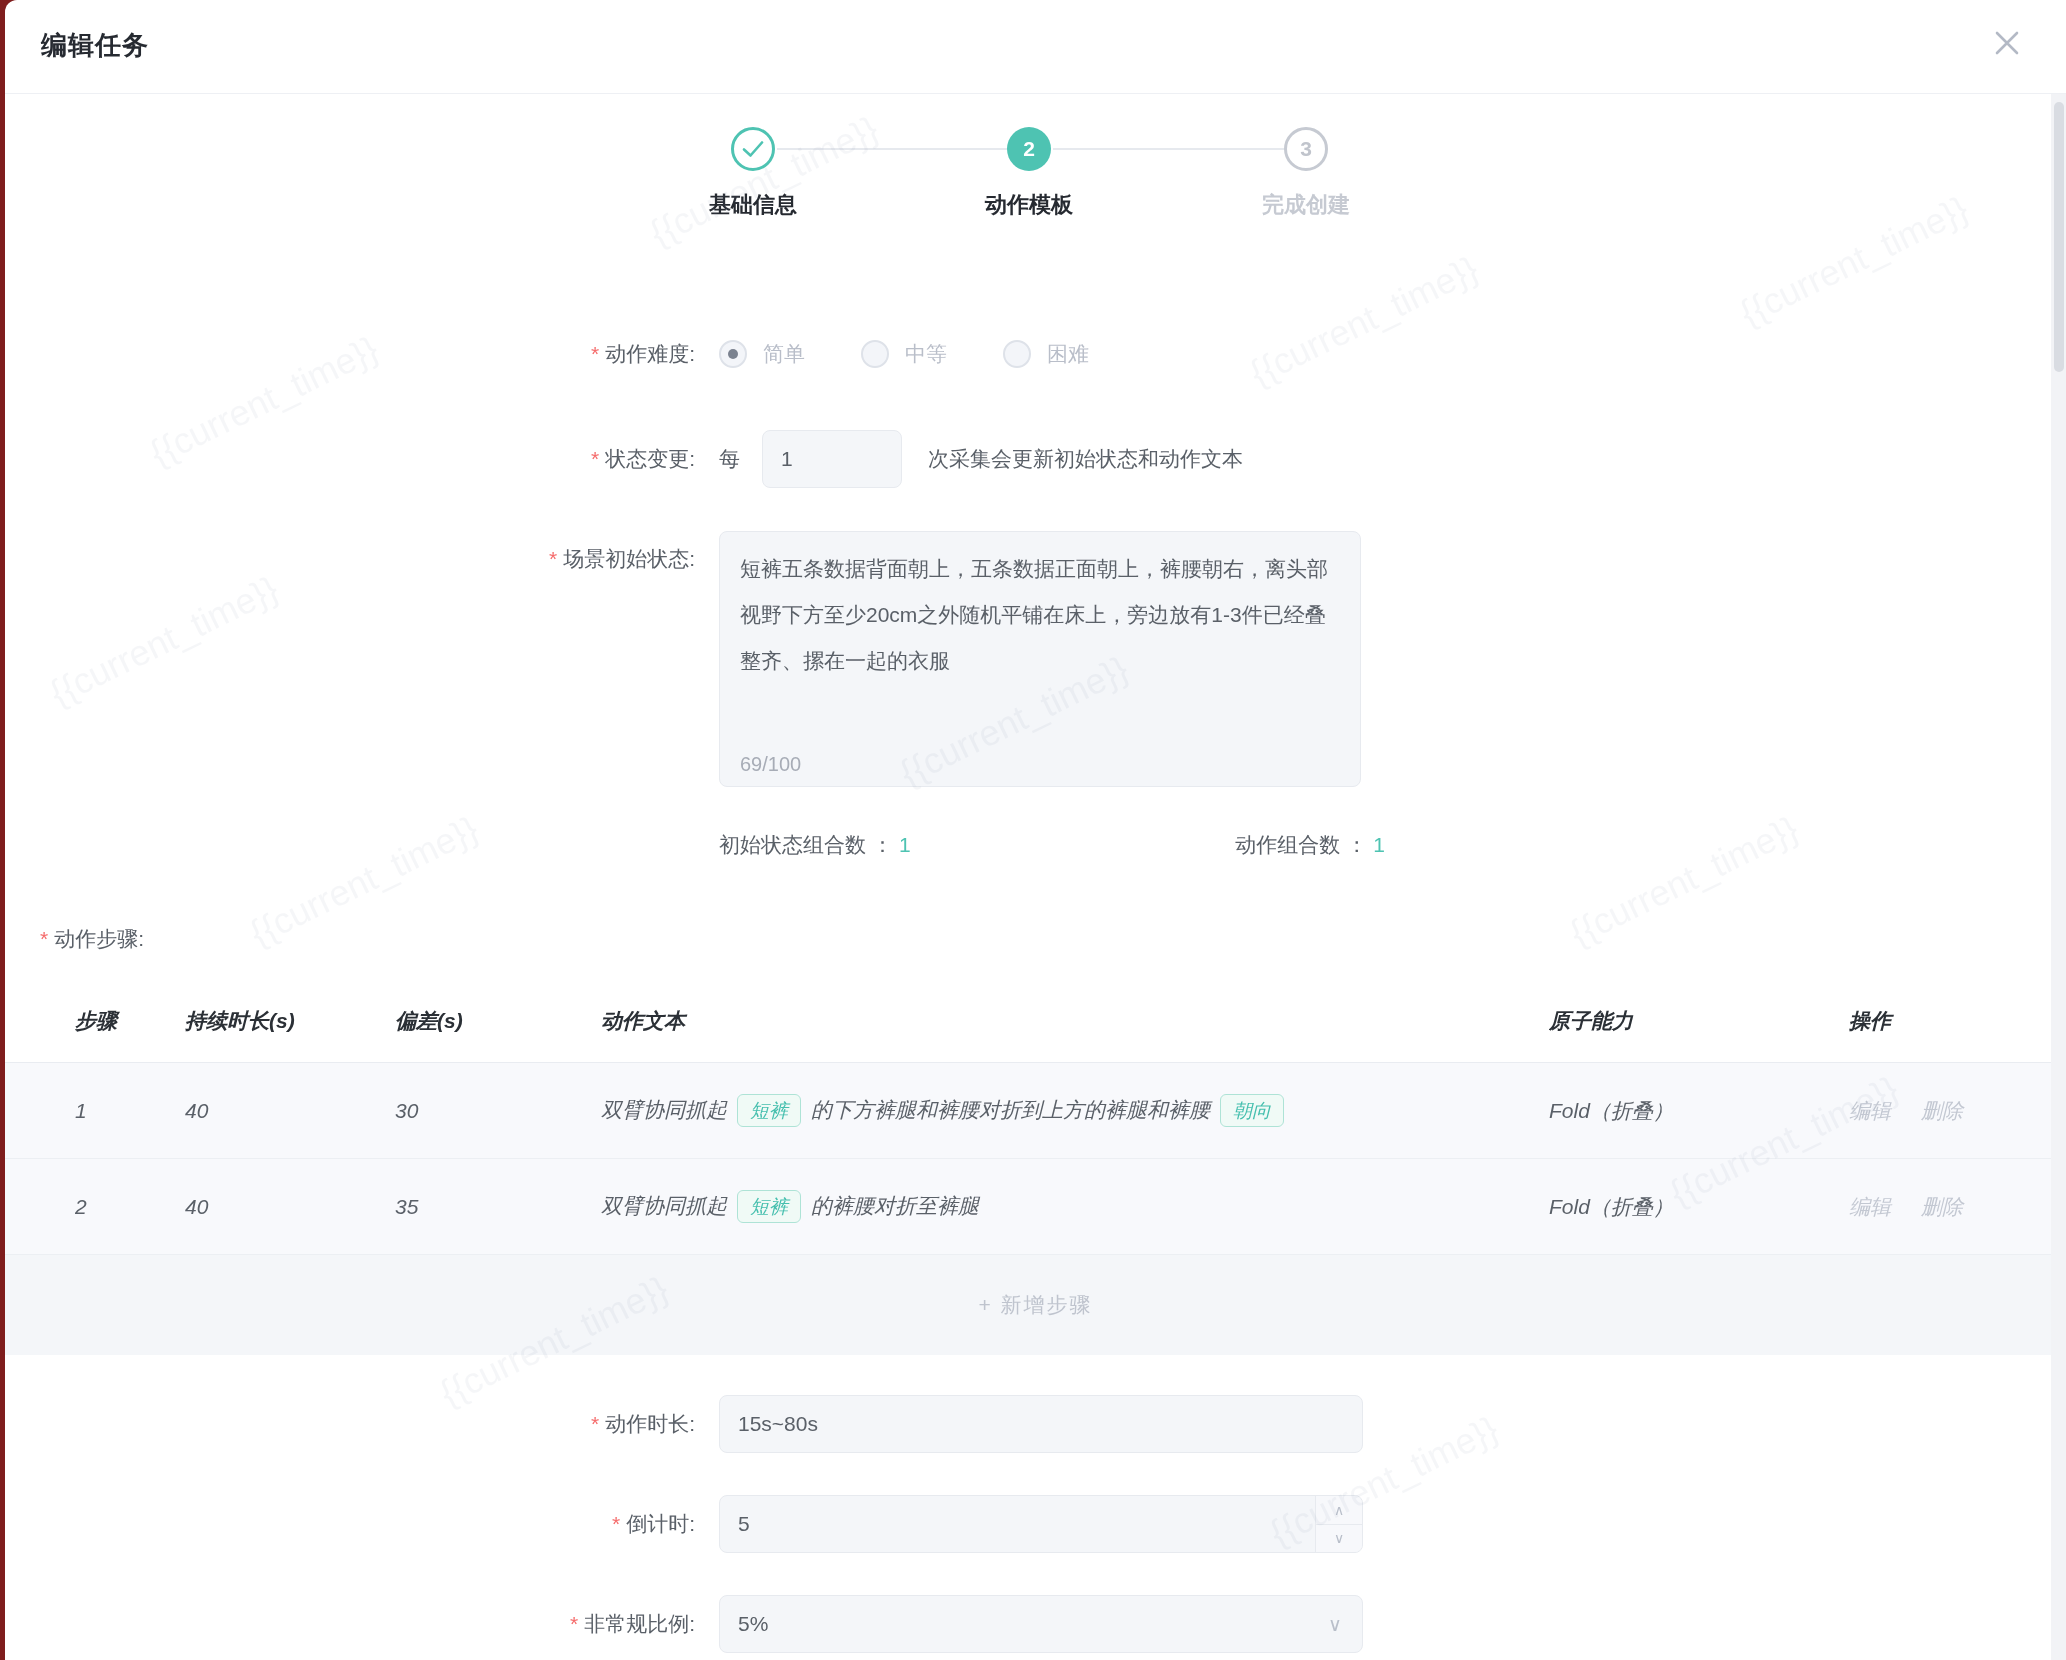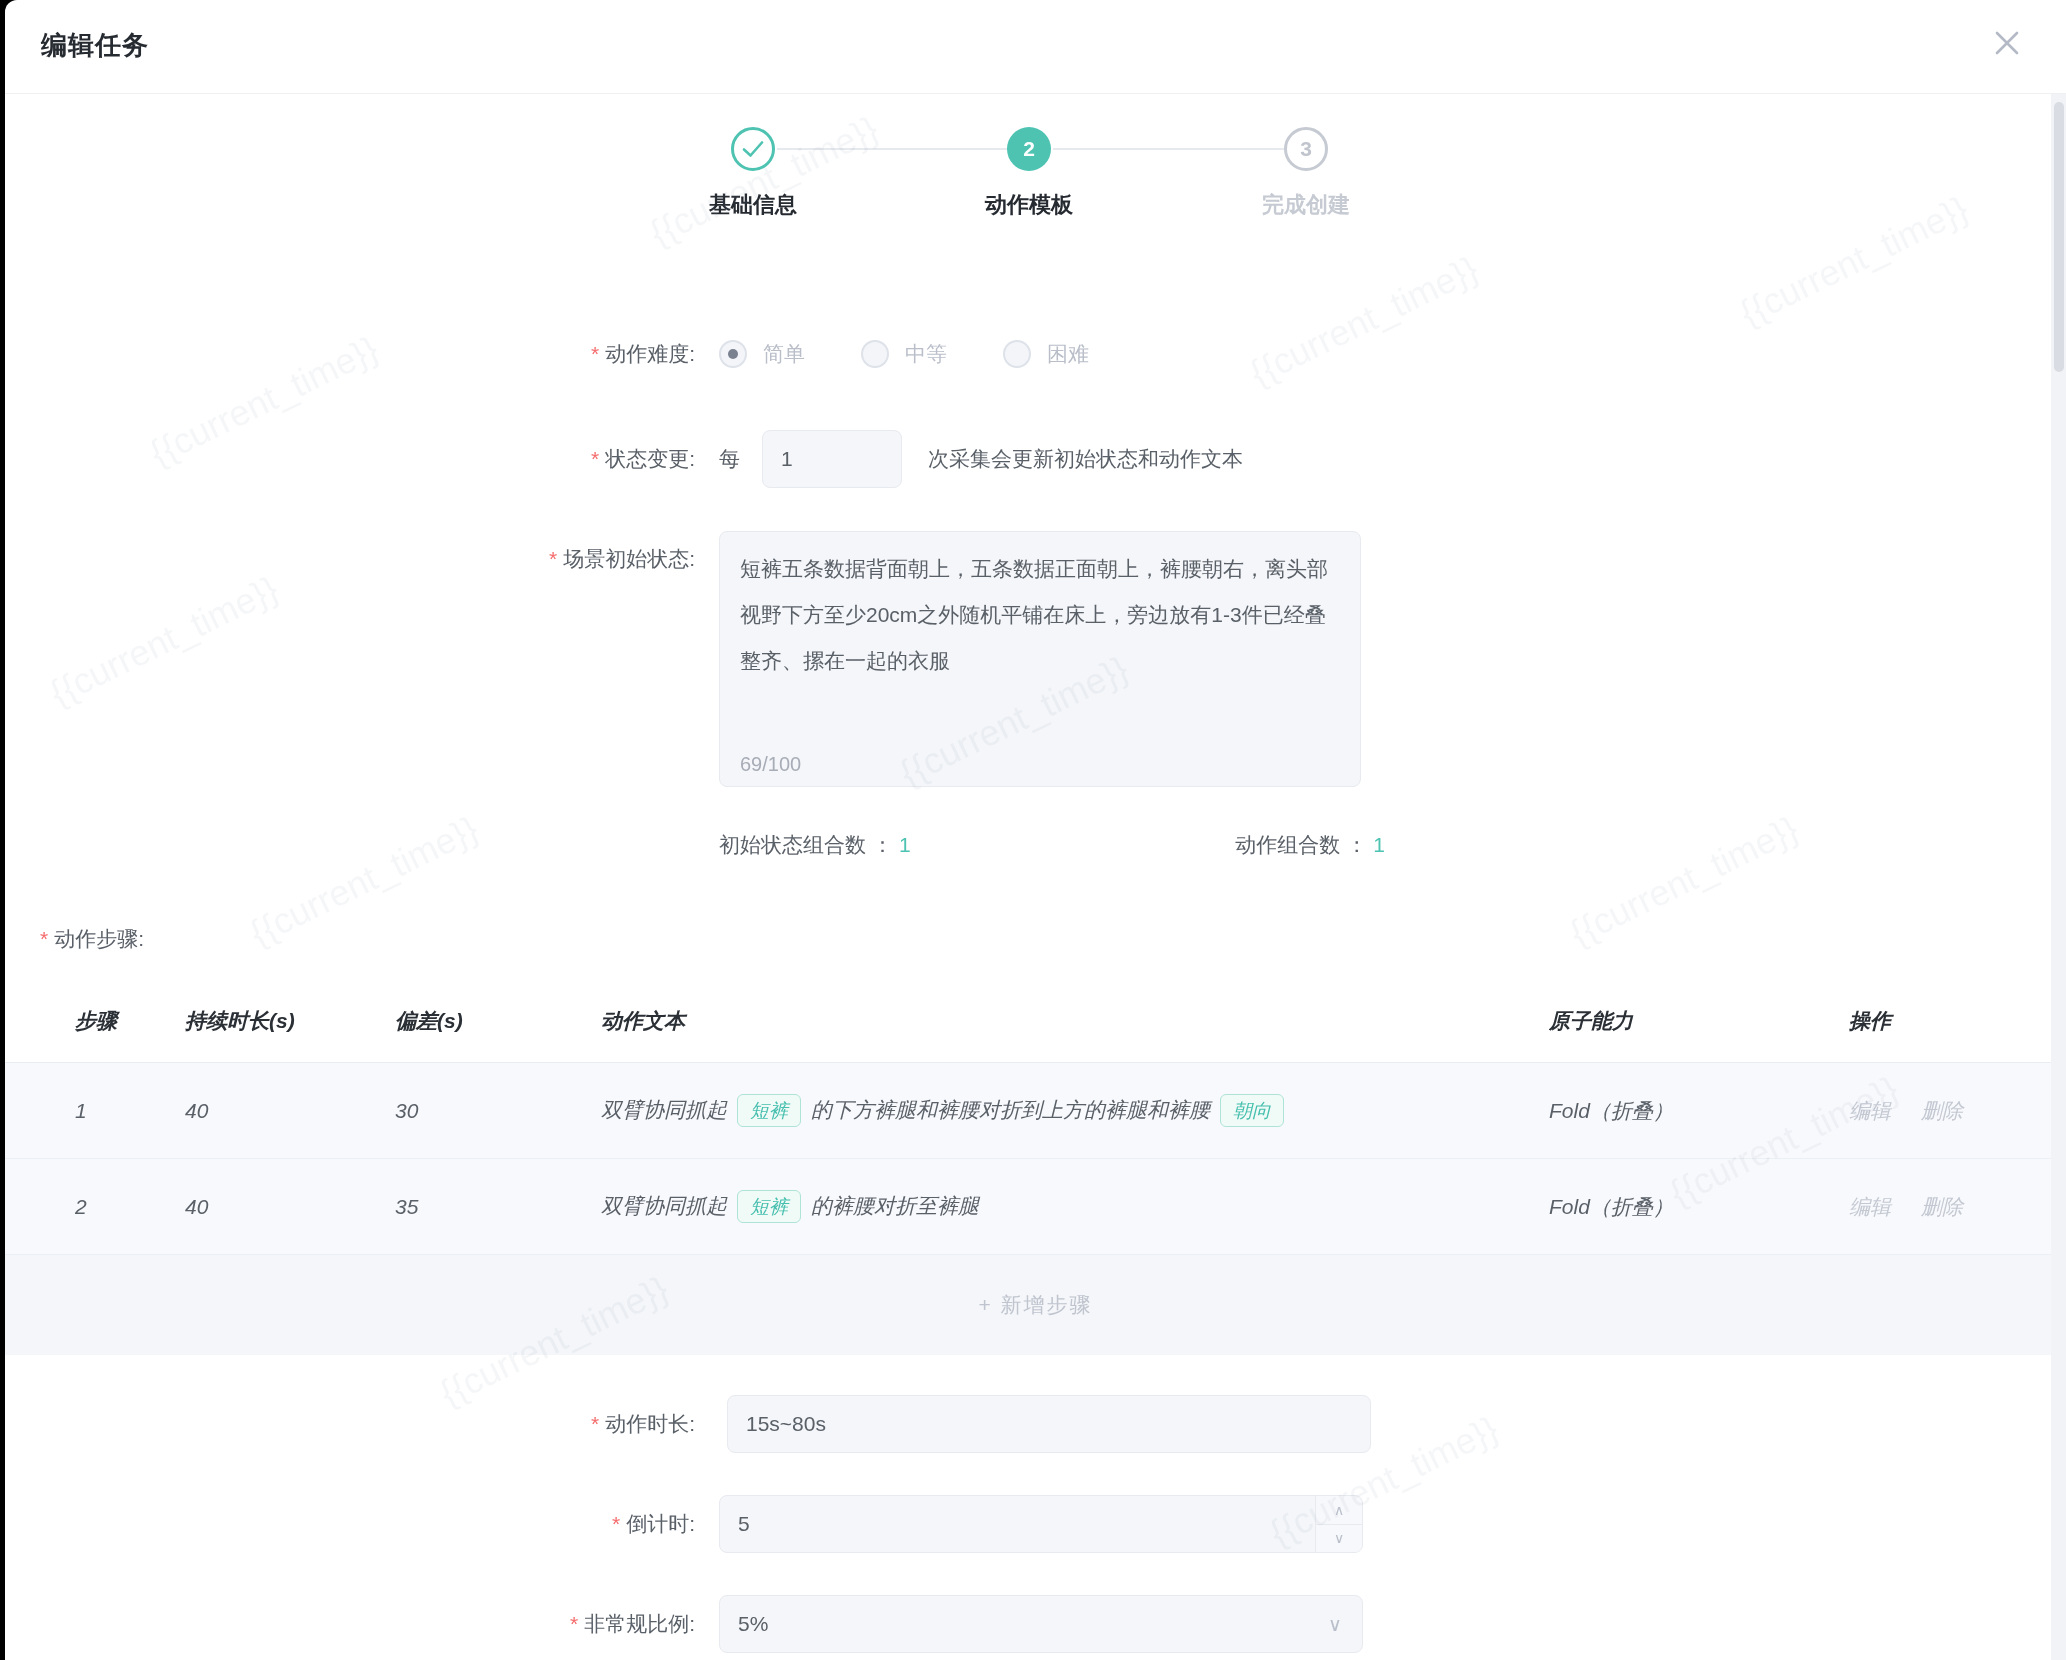--- a/index.html
+++ b/index.html
@@ -1,16 +1,16 @@
 <!DOCTYPE html>
 <html><head>
 <meta charset="utf-8">
 <style>
   html,body{margin:0;padding:0;}
-  .viewport{position:relative;width:2066px;height:1660px;overflow:hidden;background:#000000;
+  .viewport{position:relative;width:2066px;height:1660px;overflow:hidden;background:#7f1d1d;
     font-family:"Liberation Sans","DejaVu Sans",sans-serif;-webkit-font-smoothing:antialiased;}
   .modal{position:absolute;left:5px;top:0;right:0;bottom:0;background:#ffffff;border-top-left-radius:12px;}
 
   
   .dlg-header{position:relative;height:93px;border-bottom:1px solid #eef0f4;}
   .dlg-title{position:absolute;left:36px;top:28px;margin:0;font-size:26px;font-weight:700;color:#262a31;letter-spacing:1px;}
   .close-btn{position:absolute;right:42px;top:26px;width:34px;height:34px;cursor:pointer;display:flex;align-items:center;justify-content:center;}
 
   
   .stepper{position:relative;height:152px;}
@@ -62,21 +62,21 @@
   .thead{height:82px;border-bottom:1px solid #e9ecf1;font-size:21px;font-weight:700;color:#2b3036;}
   .trow{height:95px;background:#f8f9fc;border-bottom:1px solid #eceff3;font-size:21px;color:#5a6068;}
   .td{white-space:nowrap;overflow:hidden;}
   .tag{display:inline-block;margin:0 10px;padding:2px 12px;border:1.5px solid #aee3d6;background:#f0faf6;color:#45bfae;
     border-radius:6px;font-size:19px;line-height:27px;}
   .action-link{color:#c3c8d2;margin-right:30px;cursor:pointer;}
   .add-row{height:100px;background:#f4f6f9;display:flex;align-items:center;justify-content:center;}
   .add-btn{font-size:21px;color:#bfc4ce;cursor:pointer;letter-spacing:2px;}
 
   
-  .row-duration{margin-top:39px;height:60px;gap:8px;}
+  .row-duration{margin-top:39px;height:60px;}
   .row-countdown{margin-top:40px;height:60px;}
   .row-ratio{margin-top:40px;height:60px;}
   .ctrl-wide{position:relative;box-sizing:border-box;width:644px;height:58px;margin-left:24px;background:#f4f6f9;
     border:1.5px solid #e7eaef;border-radius:8px;display:flex;align-items:center;padding:4px 18px;font-size:21px;color:#5a6068;}
   .spinner{position:absolute;right:0;top:0;bottom:0;width:46px;border-left:1.5px solid #e7eaef;display:flex;flex-direction:column;}
   .spin{flex:1;display:flex;align-items:center;justify-content:center;color:#b9bfca;font-size:14px;cursor:pointer;background:#f7f8fb;}
   .spin-up{border-top-right-radius:7px;}
   .spin-down{border-top:1.5px solid #e7eaef;border-bottom-right-radius:7px;}
   .sel-chevron{position:absolute;right:20px;top:0;bottom:0;display:flex;align-items:center;color:#b9bfca;font-size:19px;}
 

